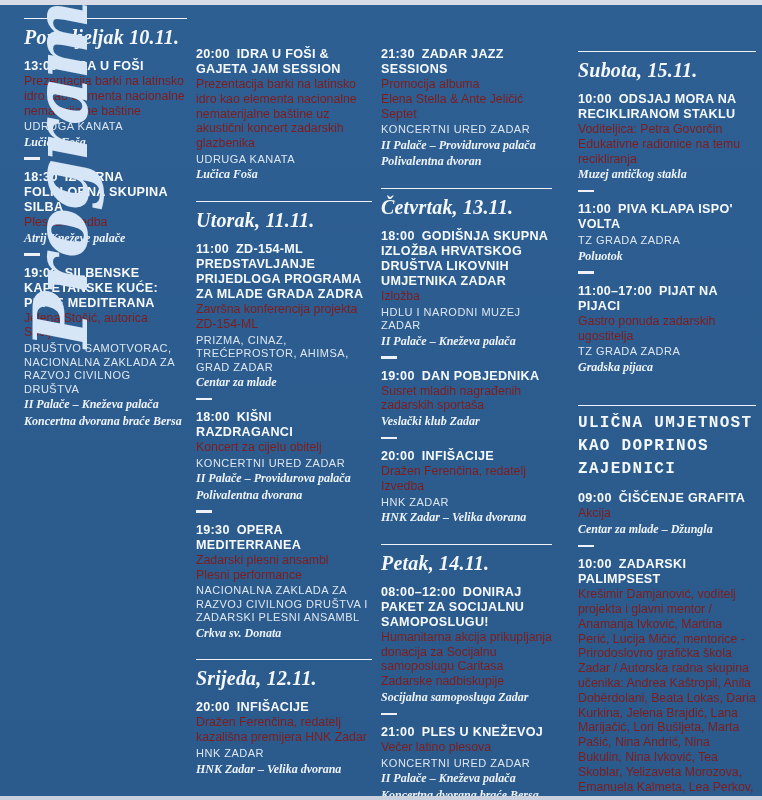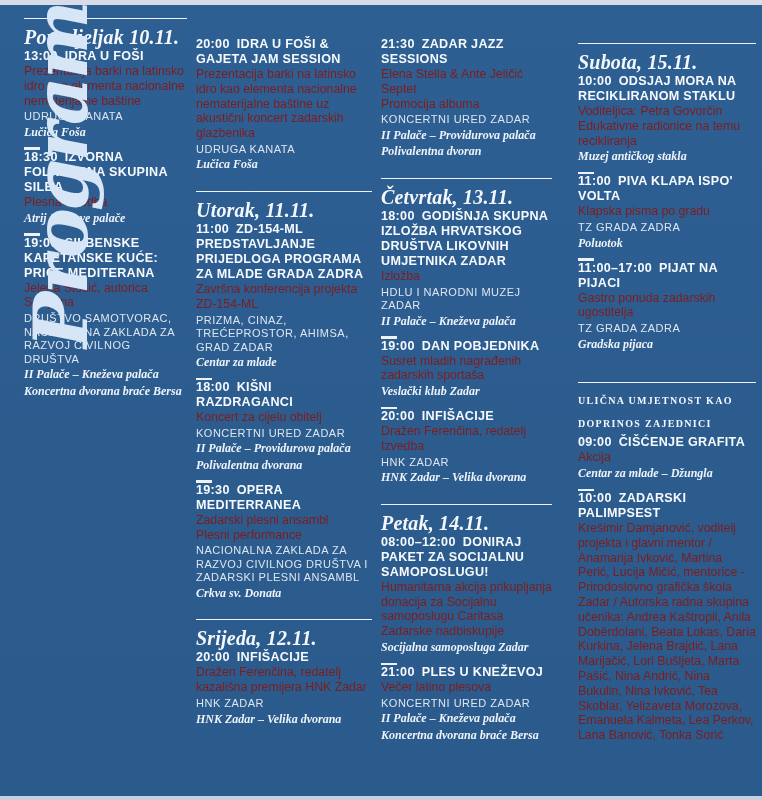--- a/index.html
+++ b/index.html
@@ -8,44 +8,44 @@
     background:linear-gradient(180deg,#2e5f93 0%,#2c5c8e 60%,#2b5a8c 100%);
     font-family:"Liberation Sans",sans-serif;color:#f2f6fb;
     -webkit-font-smoothing:antialiased;
   }
   .edge-top{position:absolute;top:0;left:0;right:0;height:5px;background:#d8dce8;z-index:5}
   .edge-bottom{position:absolute;bottom:0;left:0;right:0;height:4px;background:#c9d1df;z-index:5}
   .col{position:absolute;top:0;bottom:0}
   #col1{left:24px;width:163px}
   #col2{left:196px;width:176px;padding-top:37px}
   #col3{left:381px;width:171px;padding-top:37px}
-  #col4{left:578px;width:178px;padding-top:25px}
+  #col4{left:578px;width:178px;padding-top:33px}
 
   .script-text{
     position:absolute;top:348px;left:0;
     transform:rotate(-90deg);transform-origin:0 0;
     font-family:"DejaVu Serif",serif;font-style:italic;font-weight:bold;
     font-size:75px;letter-spacing:-3px;color:#d6e6f6;white-space:nowrap;line-height:1;
   }
 
   .day-block{margin-top:18px}
   #col1 > .day-block:first-child{margin-top:368px}
   .rule{border-top:1.5px solid #eef2f8;margin-bottom:6px}
   .day-name{
     font-family:"Liberation Serif",serif;font-style:italic;font-weight:bold;
     font-size:20px;line-height:24px;letter-spacing:0.2px;color:#f4f8fc;
   }
 
   .section-block{margin-top:30px}
   .section-title{
-    font-family:Liberation Serif, serif;font-weight:bold;
-    font-size:10px;line-height:23px;letter-spacing:1.3px;color:#f4f8fc;
-  }
-
-  .event{margin-top:0}
+    font-family:Liberation Mono, monospace;font-weight:bold;
+    font-size:16px;line-height:23px;letter-spacing:1.3px;color:#f4f8fc;
+  }
+
+  .event{margin-top:10px}
   .event-title{font-weight:bold;font-size:12.6px;line-height:15px;letter-spacing:0.3px;color:#f7fafd}
   .event-title .time{padding-right:7px}
   .desc{font-size:12.3px;line-height:14.8px;color:#7f1d1d}
   .org{font-size:11px;line-height:13.5px;letter-spacing:0.5px;color:#dde6f0;margin-top:2px}
   .venue{
     font-family:"Liberation Serif",serif;font-style:italic;font-weight:bold;
     font-size:12px;line-height:16.5px;color:#eef3f9;
   }
   .dash{margin-top:7px;width:16px;height:2.5px;background:#eef2f8}
 </style>
@@ -123,22 +123,22 @@
     <div class="event">
       <div class="event-title"><span class="time">20:00</span><span>INFIŠACIJE</span></div>
       <div class="desc">Dražen Ferenčina, redatelj kazališna premijera HNK Zadar</div>
       <div class="org">HNK ZADAR</div>
       <div class="venue">HNK Zadar – Velika dvorana</div>
     </div>
   </div>
 <div class="col" id="col3">
     <div class="event">
       <div class="event-title"><span class="time">21:30</span><span>ZADAR JAZZ SESSIONS</span></div>
+      <div class="desc">Promocija albuma</div>
       <div class="desc">Elena Stella &amp; Ante Jeličić Septet</div>
-      <div class="desc">Promocija albuma</div>
       <div class="org">KONCERTNI URED ZADAR</div>
       <div class="venue">II Palače – Providurova palača</div>
       <div class="venue">Polivalentna dvoran</div>
     </div>
     <div class="day-block">
       <div class="rule"></div>
       <div class="day-name">Četvrtak, 13.11.</div>
     </div>
     <div class="event">
       <div class="event-title"><span class="time">18:00</span><span>GODIŠNJA SKUPNA IZLOŽBA HRVATSKOG DRUŠTVA LIKOVNIH UMJETNIKA ZADAR</span></div>
@@ -185,21 +185,20 @@
     </div>
     <div class="event">
       <div class="event-title"><span class="time">10:00</span><span>ODSJAJ MORA NA RECIKLIRANOM STAKLU</span></div>
       <div class="desc">Voditeljica: Petra Govorčin</div>
       <div class="desc">Edukativne radionice na temu recikliranja</div>
       <div class="venue">Muzej antičkog stakla</div>
     </div>
     <div class="dash"></div>
     <div class="event">
       <div class="event-title"><span class="time">11:00</span><span>PIVA KLAPA ISPO' VOLTA</span></div>
-      <div class="desc">Klapska pisma po gradu</div>
       <div class="org">TZ GRADA ZADRA</div>
       <div class="venue">Poluotok</div>
     </div>
     <div class="dash"></div>
     <div class="event">
       <div class="event-title"><span class="time">11:00–17:00</span><span>PIJAT NA PIJACI</span></div>
       <div class="desc">Gastro ponuda zadarskih ugostitelja</div>
       <div class="org">TZ GRADA ZADRA</div>
       <div class="venue">Gradska pijaca</div>
     </div>

